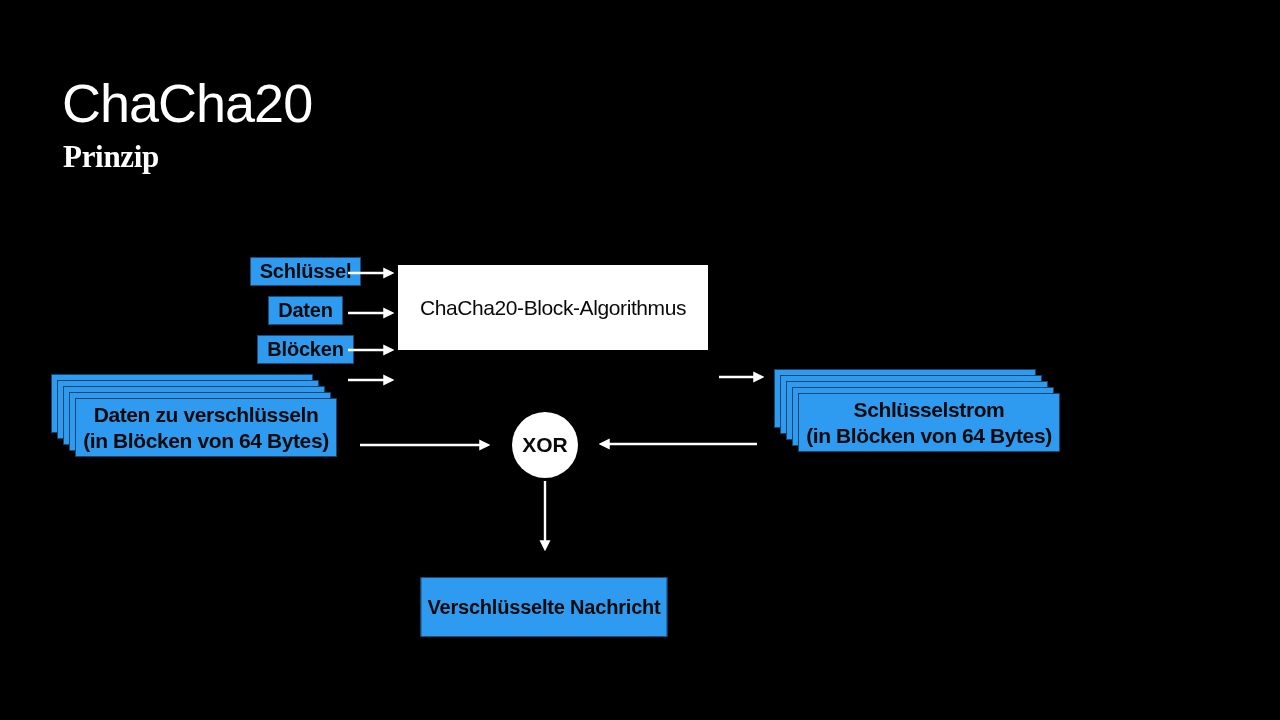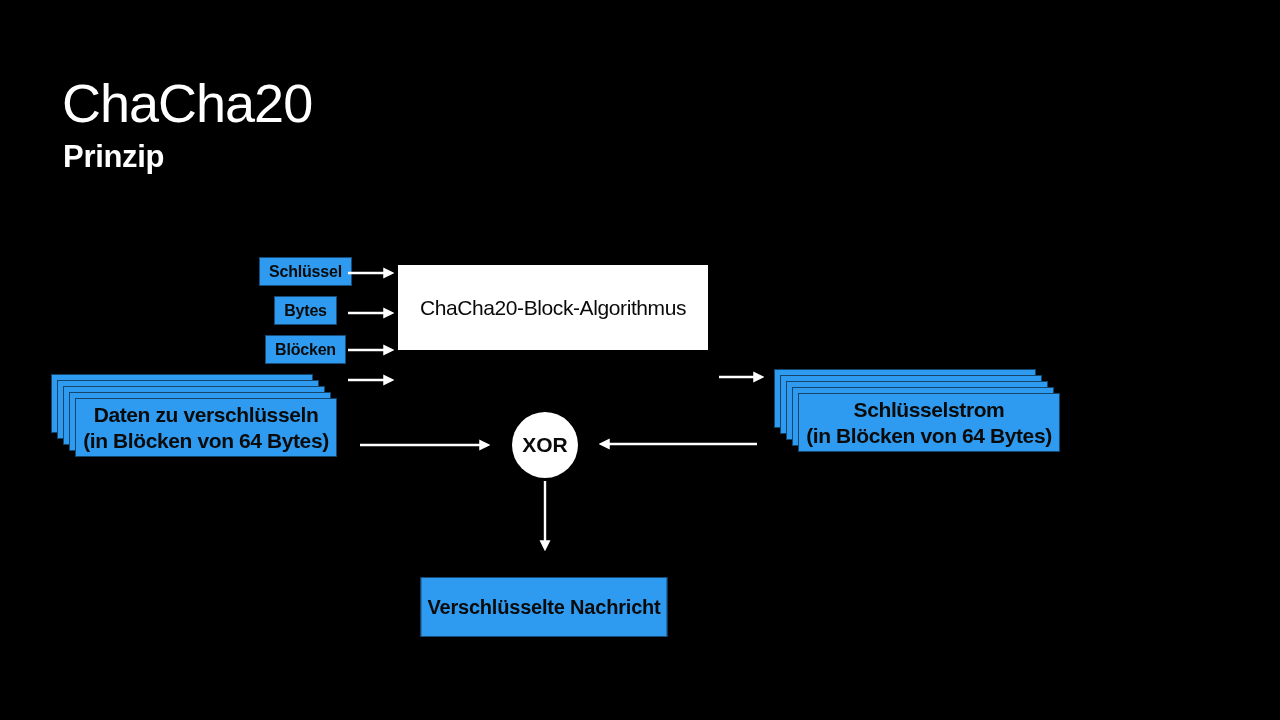--- a/index.html
+++ b/index.html
@@ -16,32 +16,32 @@
 
   
   .title{
     position:absolute; left:62px; top:74px;
     color:var(--paper); font-size:54px; font-weight:400; letter-spacing:-1px;
     line-height:1.1; white-space:nowrap;
   }
   .subtitle{
     position:absolute; left:63px; top:140px;
     color:var(--paper); font-size:31px; font-weight:700; letter-spacing:-0.3px;
-    line-height:1.1; white-space:nowrap;
+    line-height:1.1; white-space:nowrap;font-family:Liberation Serif, serif;
   }
 
   
   .inputs{
     position:absolute; left:203px; top:257px; width:168px;
     display:flex; flex-direction:column; align-items:center; gap:10px;
   }
   .chip{
     background:var(--accent); color:var(--ink);
     border:1.5px solid rgba(0,0,0,0.5);
-    font-size:16px; font-weight:700; letter-spacing:-0.2px;
+    font-size:20px; font-weight:700; letter-spacing:-0.2px;
     line-height:25px; padding:1px 9px; white-space:nowrap;margin-left:37px;
   }
 
   
   .block-box{
     position:absolute; left:398px; top:265px; width:310px; height:85px;
     background:var(--paper); color:var(--ink);
     display:flex; align-items:center; justify-content:center;
     font-size:21px; font-weight:400; letter-spacing:-0.4px; white-space:nowrap;
   }
@@ -84,21 +84,21 @@
 </head>
 <body>
 
 <div class="slide">
 
   <div class="title">ChaCha20</div>
   <div class="subtitle">Prinzip</div>
 
   <div class="inputs">
     <div class="chip">Schlüssel</div>
-    <div class="chip">Bytes</div>
+    <div class="chip">Daten</div>
     <div class="chip">Blöcken</div>
   </div>
 
   <div class="block-box">
     <span>ChaCha20-Block-Algorithmus</span>
   </div>
 
   <div class="stack left">
     <div class="card" style="left:0;top:0">
       <span>Daten zu verschlüsseln</span>

